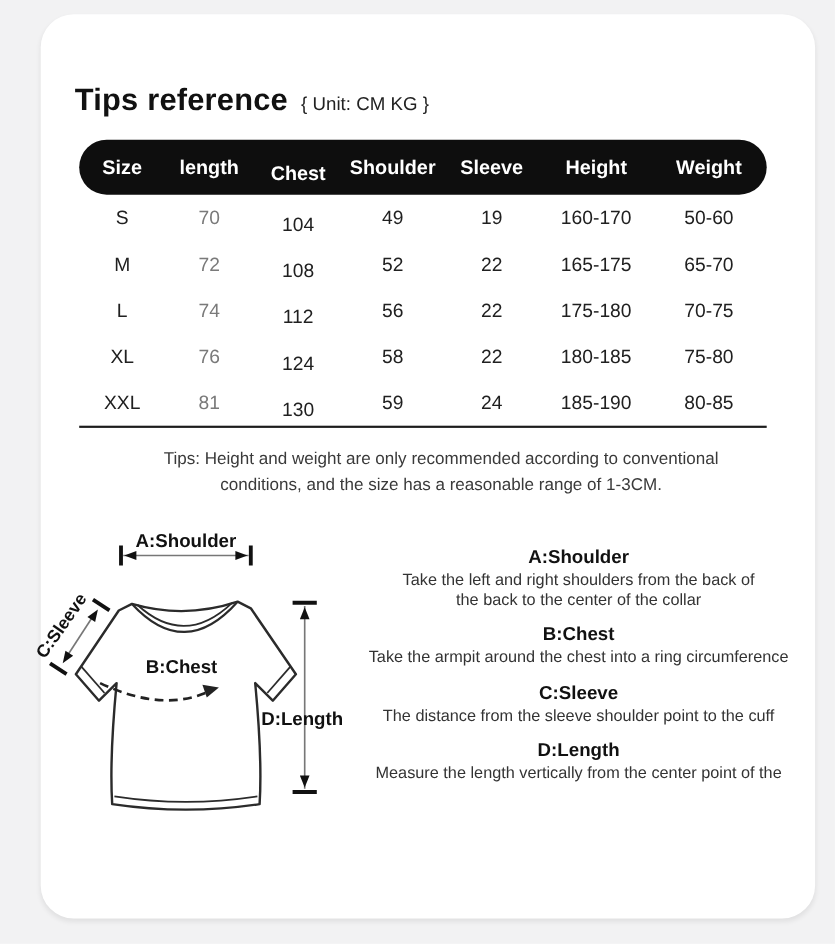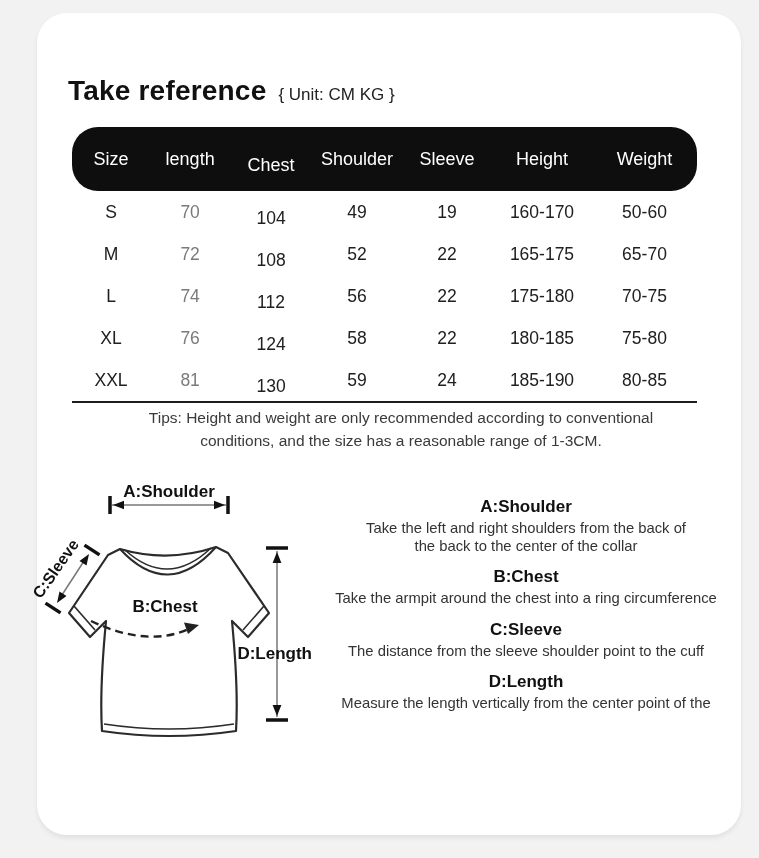--- a/index.html
+++ b/index.html
@@ -24,23 +24,24 @@
     position:absolute; left:31px; top:62px;
     display:flex; align-items:baseline; gap:12px;
     white-space:nowrap;
   }
   .title { font-size:28px; font-weight:bold; color:#111; letter-spacing:0.2px; }
   .unit-note { font-size:17px; color:#222; }
   
   .size-table { position:absolute; left:35px; top:114px; width:625px; }
   .thead {
     display:flex; align-items:center;
-    height:64px; border-radius:26px;
+    height:50px; border-radius:26px;
     background:#0e0e0e; color:#ffffff;
     font-size:18px;
+    font-weight:bold;
   }
   .tbody { border-bottom:2px solid #1c1c1c; }
   .trow { display:flex; align-items:center; height:42px; font-size:17.5px; color:#202020; }
   .cell { text-align:center; white-space:nowrap; }
   .c0 { width:12.5%; } .c1 { width:12.8%; } .c2 { width:13.1%;margin-top:12px; }
   .c3 { width:14.4%; } .c4 { width:14.4%; } .c5 { width:16.0%; } .c6 { width:16.8%; }
   .trow .c1 { color:#7a7a7a; }
   
   .tips {
     position:absolute; left:0; top:393px; width:100%;
@@ -55,21 +56,21 @@
   .def-line { font-size:14.8px; line-height:17.5px; color:#333; white-space:nowrap; }
   
   .svg-label { font-family:"Liberation Sans","DejaVu Sans",sans-serif; font-weight:bold; fill:#111; }
 </style>
 </head>
 <body>
 
 <div class="card">
 
   <div class="title-row">
-    <span class="title">Take reference</span>
+    <span class="title">Tips reference</span>
     <span class="unit-note">{ Unit: CM KG }</span>
   </div>
 
   <div class="size-table">
     <div class="thead">
       <div class="cell c0">Size</div>
       <div class="cell c1">length</div>
       <div class="cell c2">Chest</div>
       <div class="cell c3">Shoulder</div>
       <div class="cell c4">Sleeve</div>

